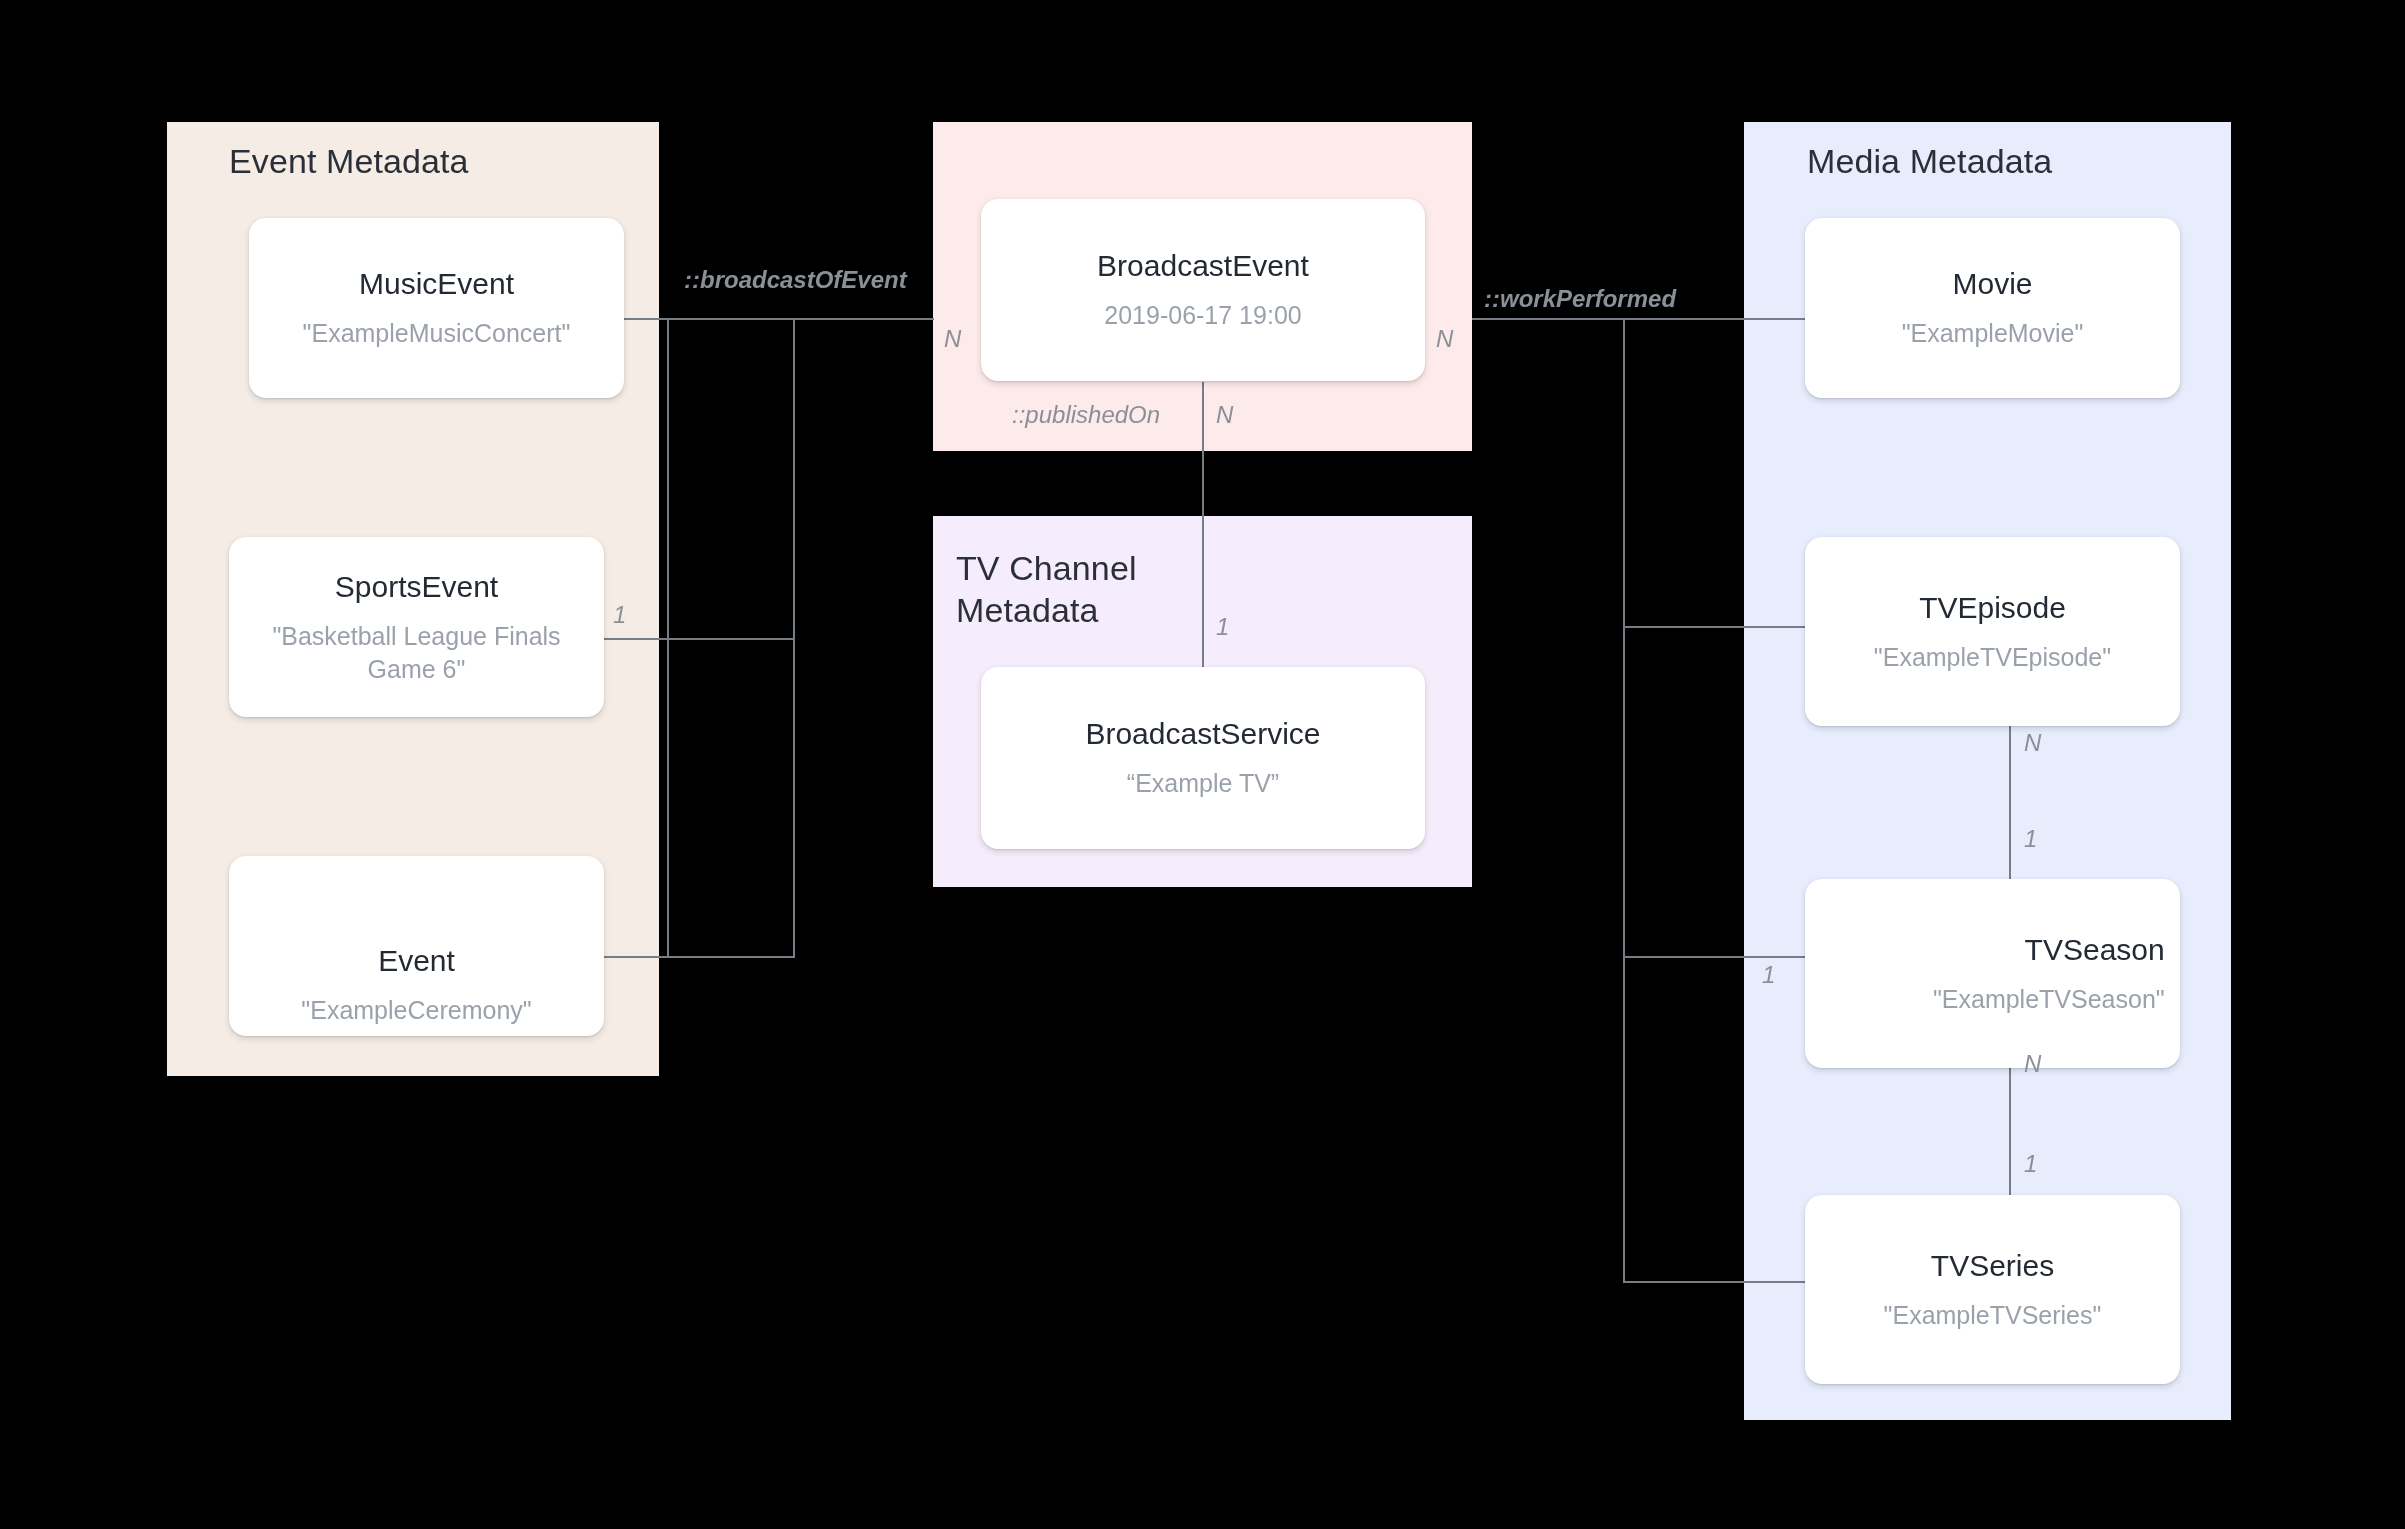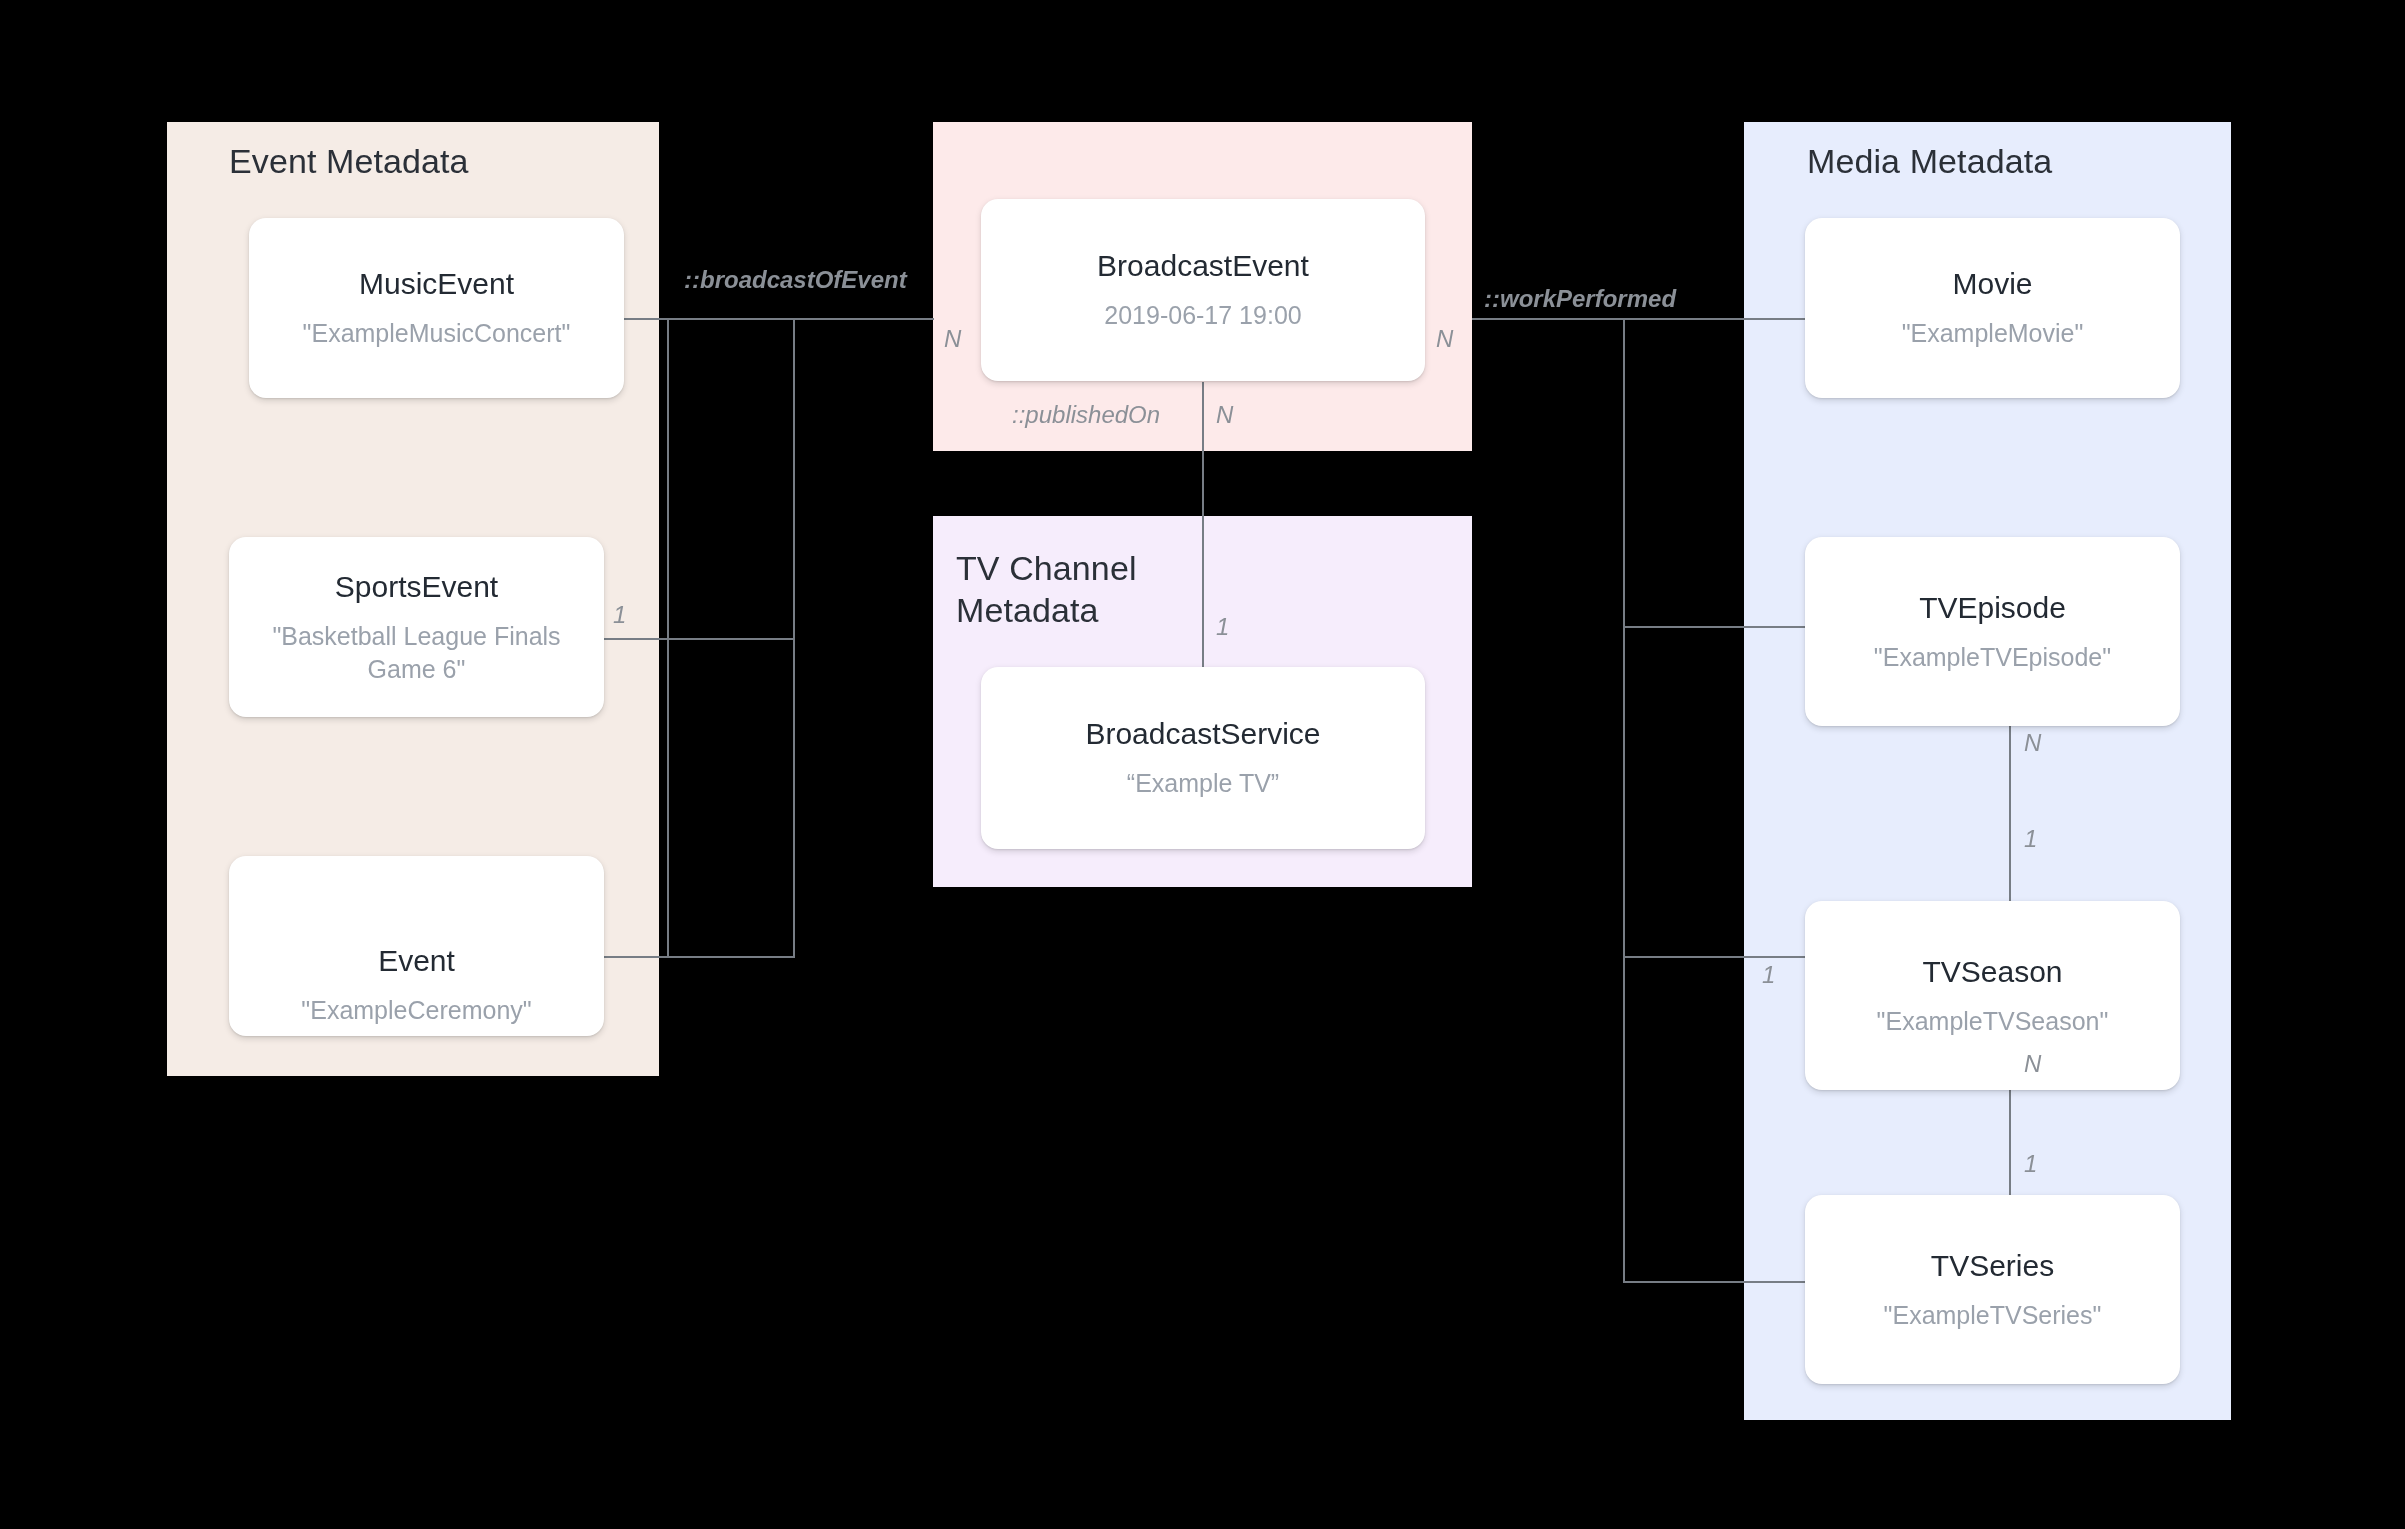--- a/index.html
+++ b/index.html
@@ -180,21 +180,21 @@
   <div class="node" style="left:1805px; top:218px; width:375px; height:180px;">
     <div class="node-title">Movie</div>
     <div class="node-sub">"ExampleMovie"</div>
   </div>
 
   <div class="node" style="left:1805px; top:537px; width:375px; height:189px;">
     <div class="node-title">TVEpisode</div>
     <div class="node-sub">"ExampleTVEpisode"</div>
   </div>
 
-  <div class="node" style="left:1805px; top:901px; width:375px; height:189px;">
+  <div class="node" style="left:1805px; top:879px; width:375px; height:189px;align-items:flex-end;">
     <div class="node-title">TVSeason</div>
     <div class="node-sub">"ExampleTVSeason"</div>
   </div>
 
   <div class="node" style="left:1805px; top:1195px; width:375px; height:189px;align-items:center;">
     <div class="node-title">TVSeries</div>
     <div class="node-sub">"ExampleTVSeries"</div>
   </div>
 
 </div>

